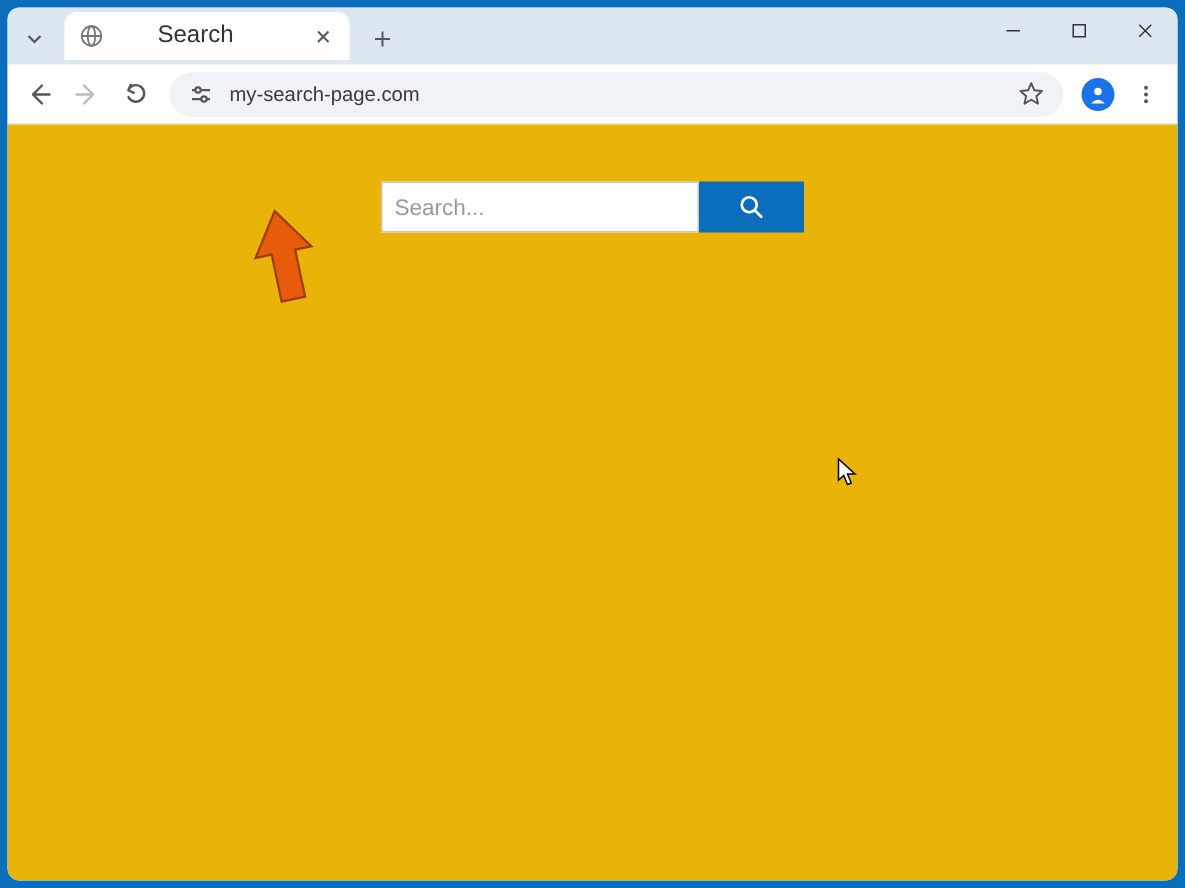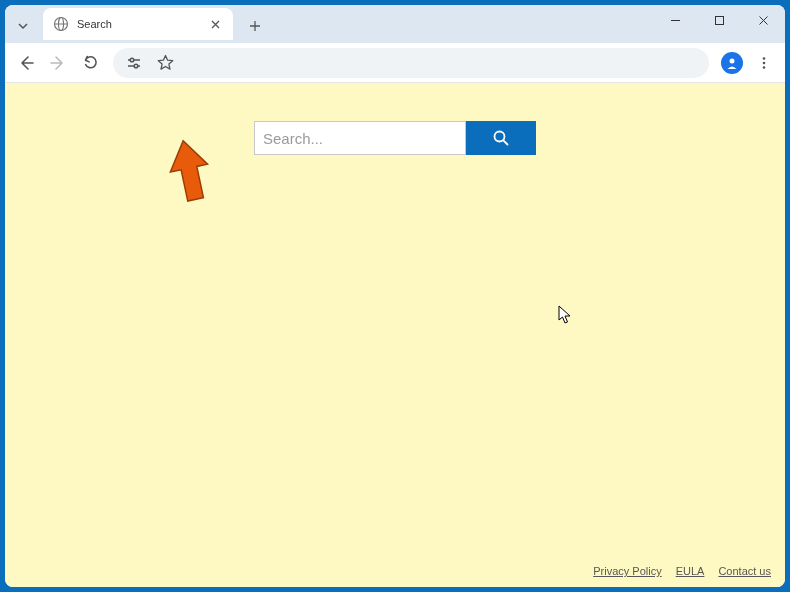--- a/index.html
+++ b/index.html
@@ -56,23 +56,24 @@
   margin-left: 6px;
   position: relative;
 }
 .tab-favicon {
   width: 16px;
   height: 16px;
   margin-right: 8px;
   color: #666;
 }
 .tab-title {
-  font-size: 11px;
+  font-size: 16px;
   color: #333;
   flex: 1;
+  margin-left: 28px;
 }
 .tab-close {
   width: 16px;
   height: 16px;
   display: flex;
   align-items: center;
   justify-content: center;
   color: #555;
   border-radius: 2px;
 }
@@ -171,21 +172,21 @@
 .menu-btn {
   width: 30px;
   height: 30px;
   display: flex;
   align-items: center;
   justify-content: center;
   color: #555;
 }
 .content {
   flex: 1;
-  background: #fef9c3;
+  background: #eab308;
   position: relative;
 }
 .search-row {
   position: absolute;
   top: 38px;
   left: 50%;
   transform: translateX(-50%);
   display: flex;
 }
 .search-input {
@@ -310,20 +311,21 @@
     </div>
     <div class="omnibox">
       <span class="site-chip">
         <svg width="16" height="16" viewBox="0 0 16 16">
           <line x1="2" y1="5" x2="14" y2="5" stroke="currentColor" stroke-width="1.5"></line>
           <circle cx="6" cy="5" r="1.8" fill="#f0f3f5" stroke="currentColor" stroke-width="1.5"></circle>
           <line x1="2" y1="11" x2="14" y2="11" stroke="currentColor" stroke-width="1.5"></line>
           <circle cx="10" cy="11" r="1.8" fill="#f0f3f5" stroke="currentColor" stroke-width="1.5"></circle>
         </svg>
       </span>
+      <span class="url-text">my-search-page.com</span>
       <span class="star-btn">
         <svg width="17" height="17" viewBox="0 0 17 17">
             <path d="M8.5 1.5 L10.6 6.2 L15.7 6.7 L11.9 10.1 L13 15.1 L8.5 12.5 L4 15.1 L5.1 10.1 L1.3 6.7 L6.4 6.2 Z" stroke="currentColor" stroke-width="1.3" fill="none" stroke-linejoin="round"></path>
           </svg>
       </span>
     </div>
     <div class="profile-btn">
       <div class="profile-avatar">
         <svg width="14" height="14" viewBox="0 0 14 14">
             <circle cx="7" cy="5" r="2.5" fill="#fff"></circle>
@@ -344,25 +346,20 @@
     <div class="search-row">
       <input class="search-input" type="text" placeholder="Search..." style="">
       <button class="search-btn">
         <svg width="18" height="18" viewBox="0 0 18 18">
             <circle cx="7.5" cy="7.5" r="5" stroke="#fff" stroke-width="1.8" fill="none"></circle>
             <line x1="11.3" y1="11.3" x2="15.5" y2="15.5" stroke="#fff" stroke-width="1.8" stroke-linecap="round"></line>
           </svg>
       </button>
     </div>
 
-    <div class="footer-links">
-      <a href="#">Privacy Policy</a>
-      <a href="#">EULA</a>
-      <a href="#">Contact us</a>
-    </div>
 
     <div class="arrow-annotation">
       <svg width="50" height="70" viewBox="0 0 50 70">
         <path d="M25 2 L44 30 L33 30 L33 62 L17 62 L17 30 L6 30 Z" fill="#e85b0a" stroke="#9c3c05" stroke-width="1.5" transform="rotate(-12 25 35)"></path>
       </svg>
     </div>
 
 
     <div class="cursor">
       <svg width="14" height="20" viewBox="0 0 14 20">

